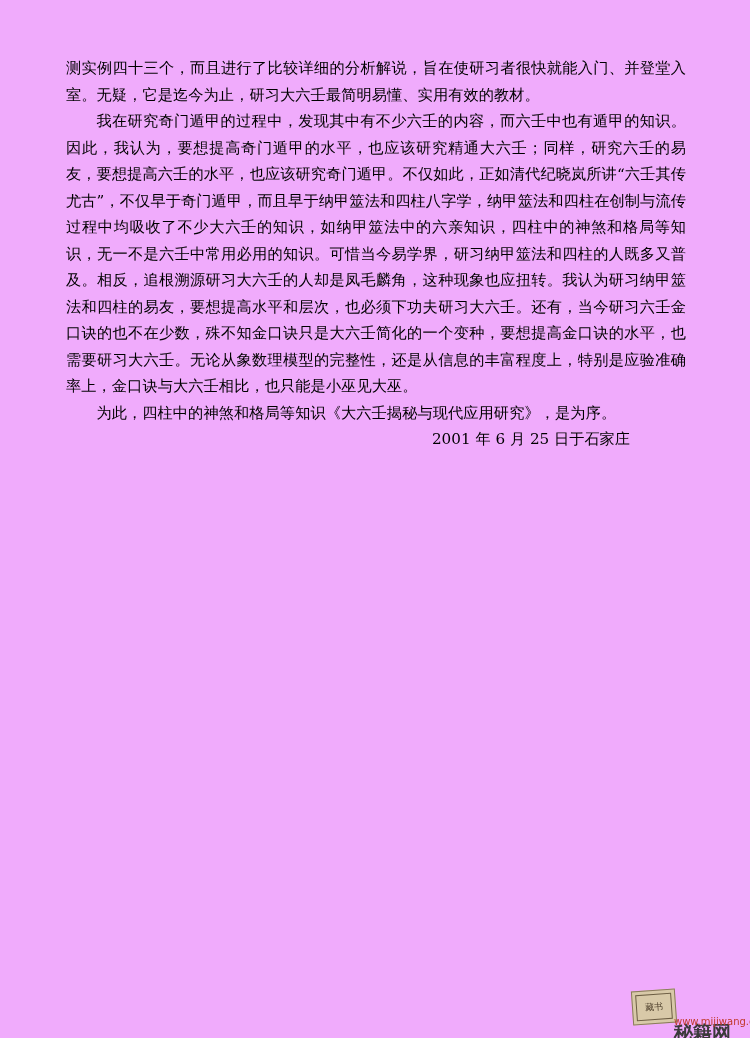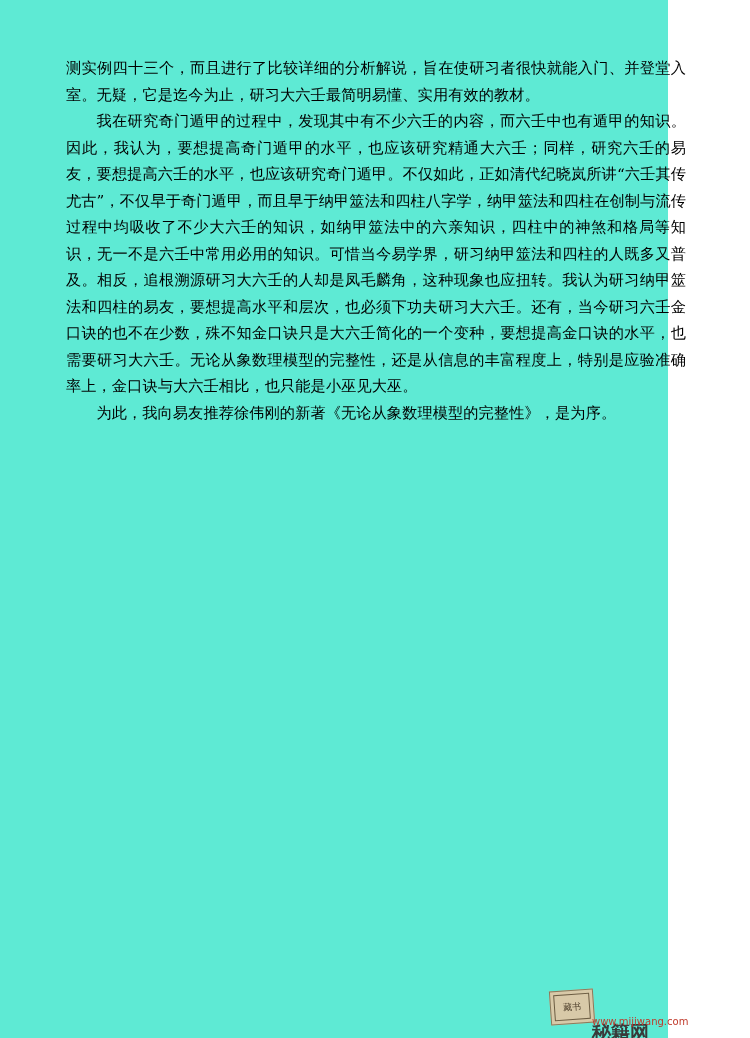--- a/index.html
+++ b/index.html
@@ -11,23 +11,23 @@
     width: 750px;
     height: 1038px;
     position: relative;
     font-family: "DejaVu Serif", "Liberation Serif", serif;
     color: #000000;
     overflow: hidden;
   }
   .page {
     position: absolute;
     left: 0; top: 0;
-    width: 668px;
+    width: 750px;
     height: 1038px;
-    background: #5eead4;
+    background: #f0abfc;
   }
   .content {
     position: absolute;
     left: 66px;
     top: 55px;
     width: 620px;
   }
   p.para {
     margin: 0 0 0 0;
     font-size: 15.2px;
@@ -106,21 +106,22 @@
   }
 </style>
 </head>
 <body>
 
 <div class="page">
 
   <div class="content">
     <p class="para">测实例四十三个，而且进行了比较详细的分析解说，旨在使研习者很快就能入门、并登堂入室。无疑，它是迄今为止，研习大六壬最简明易懂、实用有效的教材。</p>
     <p class="para indent">我在研究奇门遁甲的过程中，发现其中有不少六壬的内容，而六壬中也有遁甲的知识。因此，我认为，要想提高奇门遁甲的水平，也应该研究精通大六壬；同样，研究六壬的易友，要想提高六壬的水平，也应该研究奇门遁甲。不仅如此，正如清代纪晓岚所讲“六壬其传尤古”，不仅早于奇门遁甲，而且早于纳甲筮法和四柱八字学，纳甲筮法和四柱在创制与流传过程中均吸收了不少大六壬的知识，如纳甲筮法中的六亲知识，四柱中的神煞和格局等知识，无一不是六壬中常用必用的知识。可惜当今易学界，研习纳甲筮法和四柱的人既多又普及。相反，追根溯源研习大六壬的人却是凤毛麟角，这种现象也应扭转。我认为研习纳甲筮法和四柱的易友，要想提高水平和层次，也必须下功夫研习大六壬。还有，当今研习六壬金口诀的也不在少数，殊不知金口诀只是大六壬简化的一个变种，要想提高金口诀的水平，也需要研习大六壬。无论从象数理模型的完整性，还是从信息的丰富程度上，特别是应验准确率上，金口诀与大六壬相比，也只能是小巫见大巫。</p>
-    <p class="para indent">为此，我向易友推荐徐伟刚的新著《无论从象数理模型的完整性》，是为序。</p>
+    <p class="para indent">为此，四柱中的神煞和格局等知识《大六壬揭秘与现代应用研究》，是为序。</p>
+    <p class="signature">2001 年 6 月 25 日于石家庄</p>
   </div>
 
   <div class="watermark">
     <div class="wm-stamp">
       <div class="inner">藏书</div>
     </div>
     <div class="wm-text">秘籍网</div>
     <div class="wm-sub">www.mijiwang.com</div>
   </div>
 

